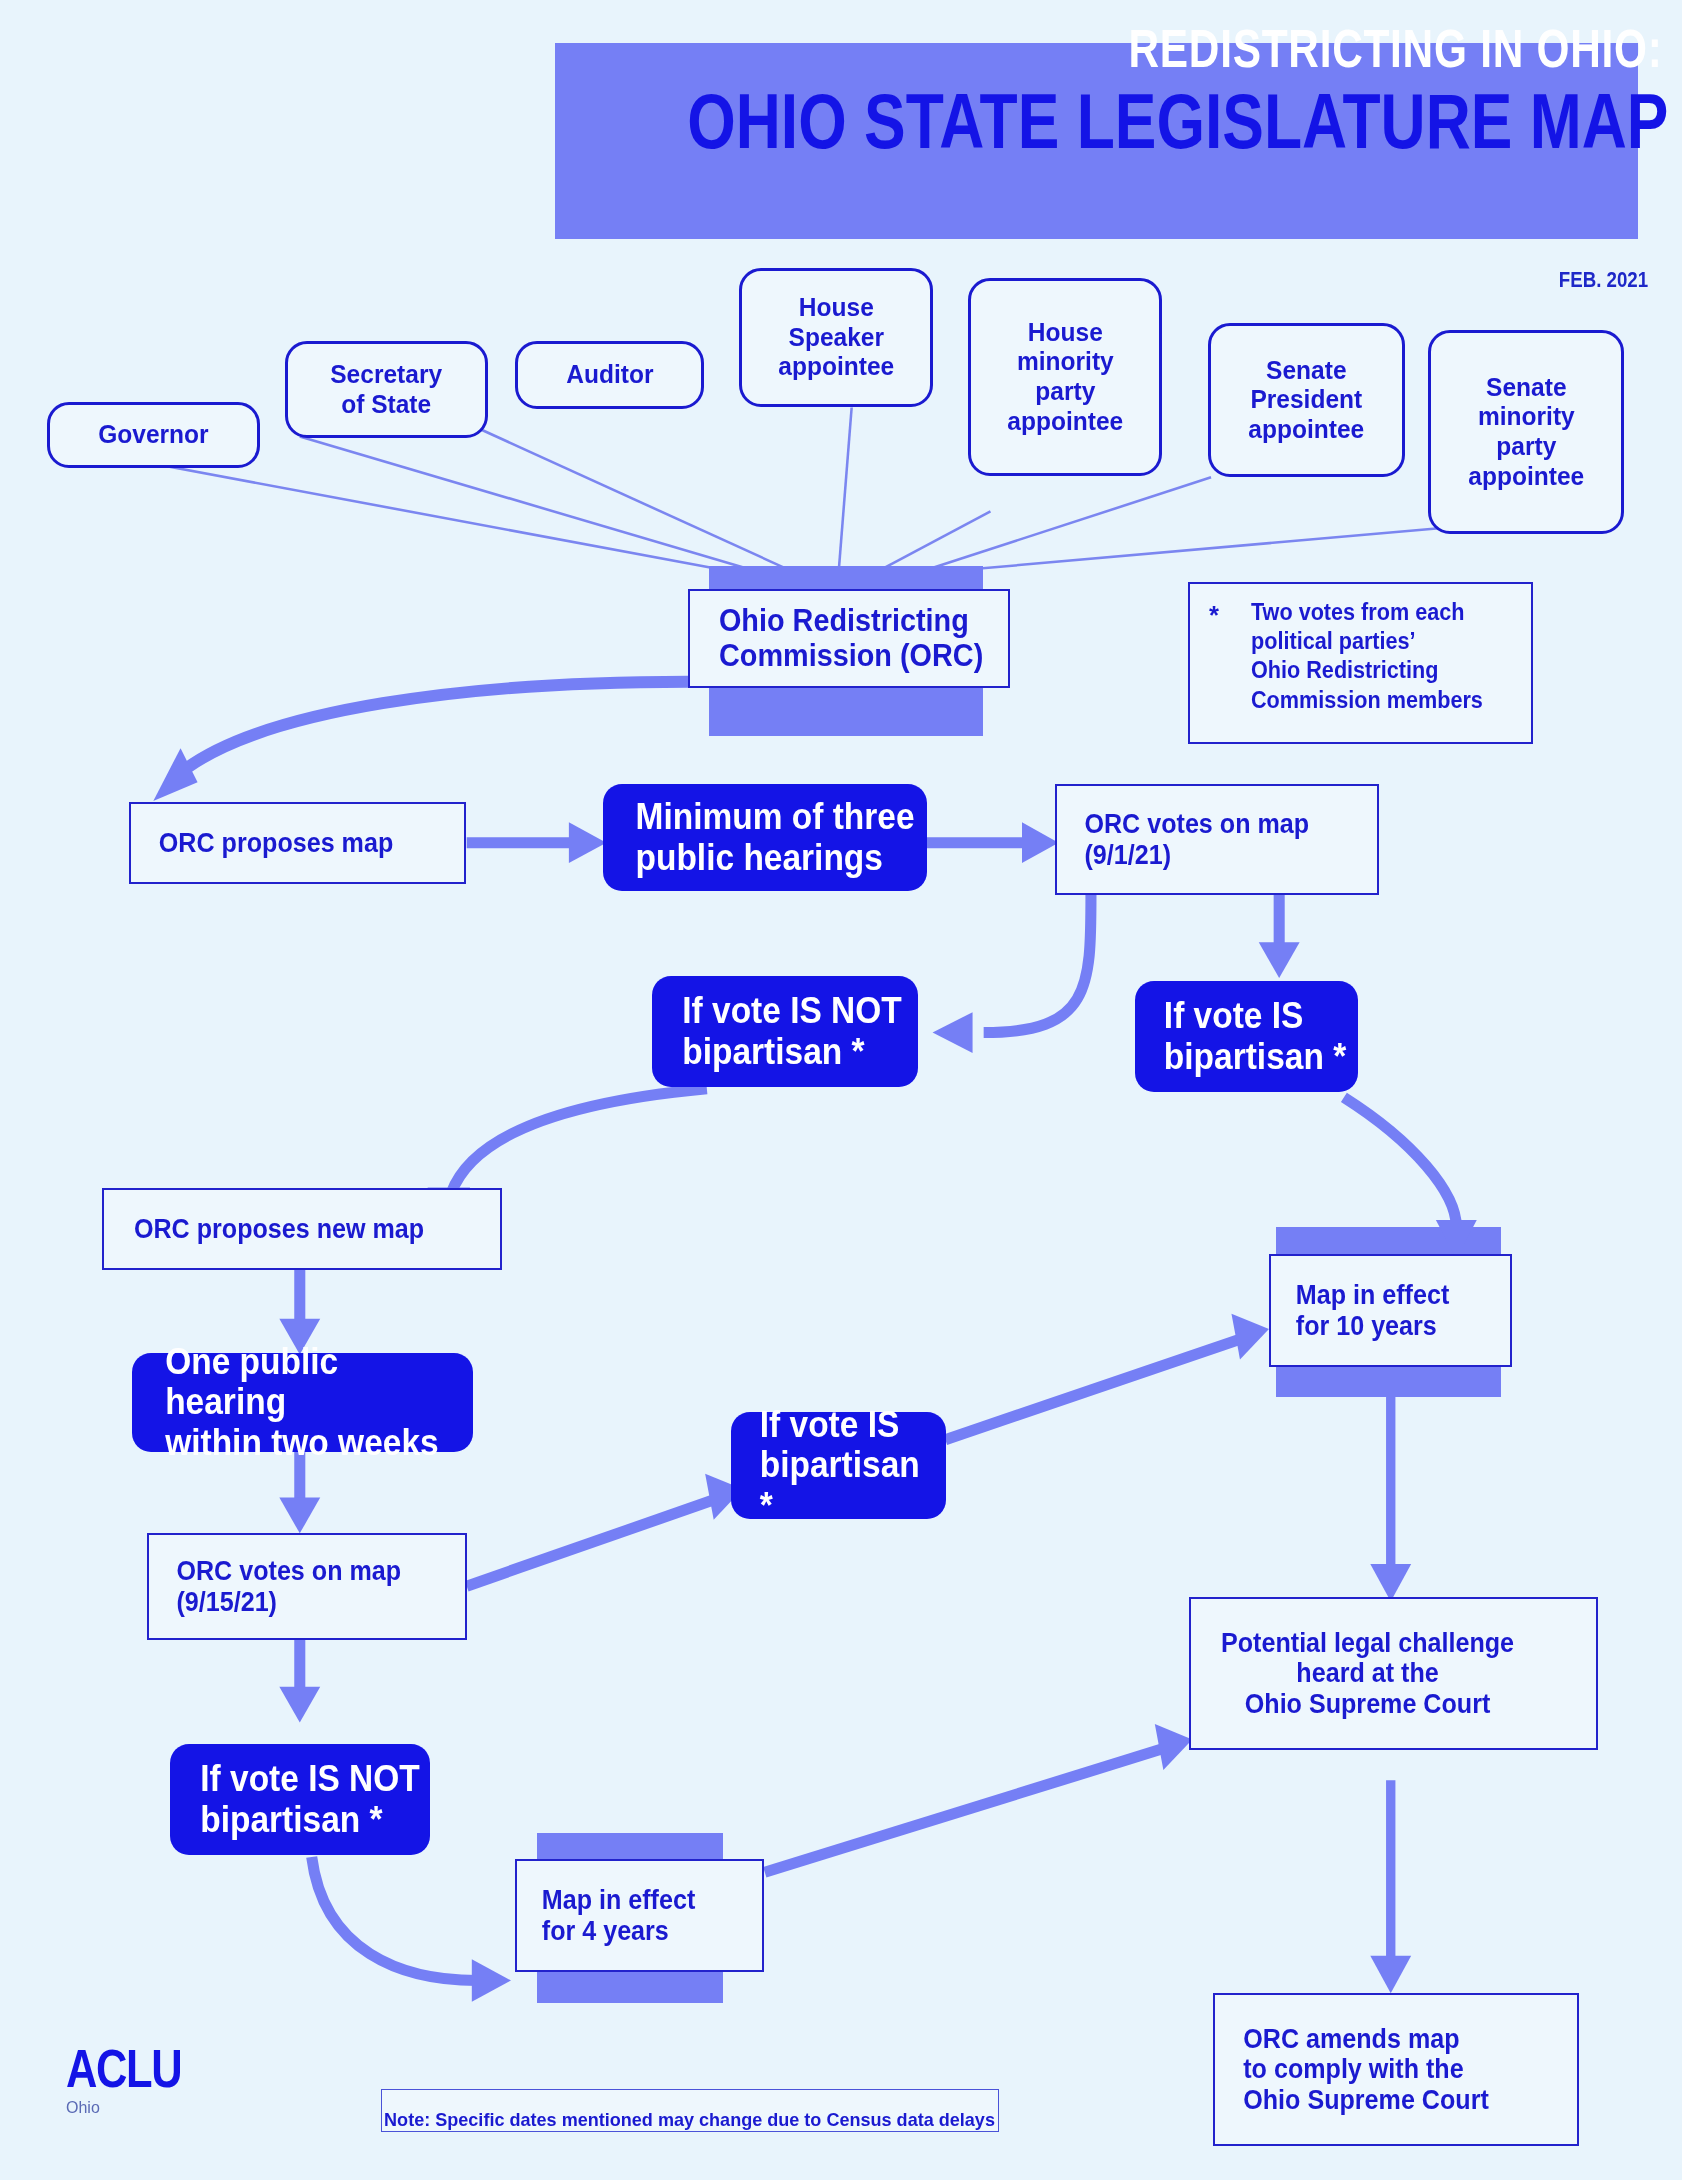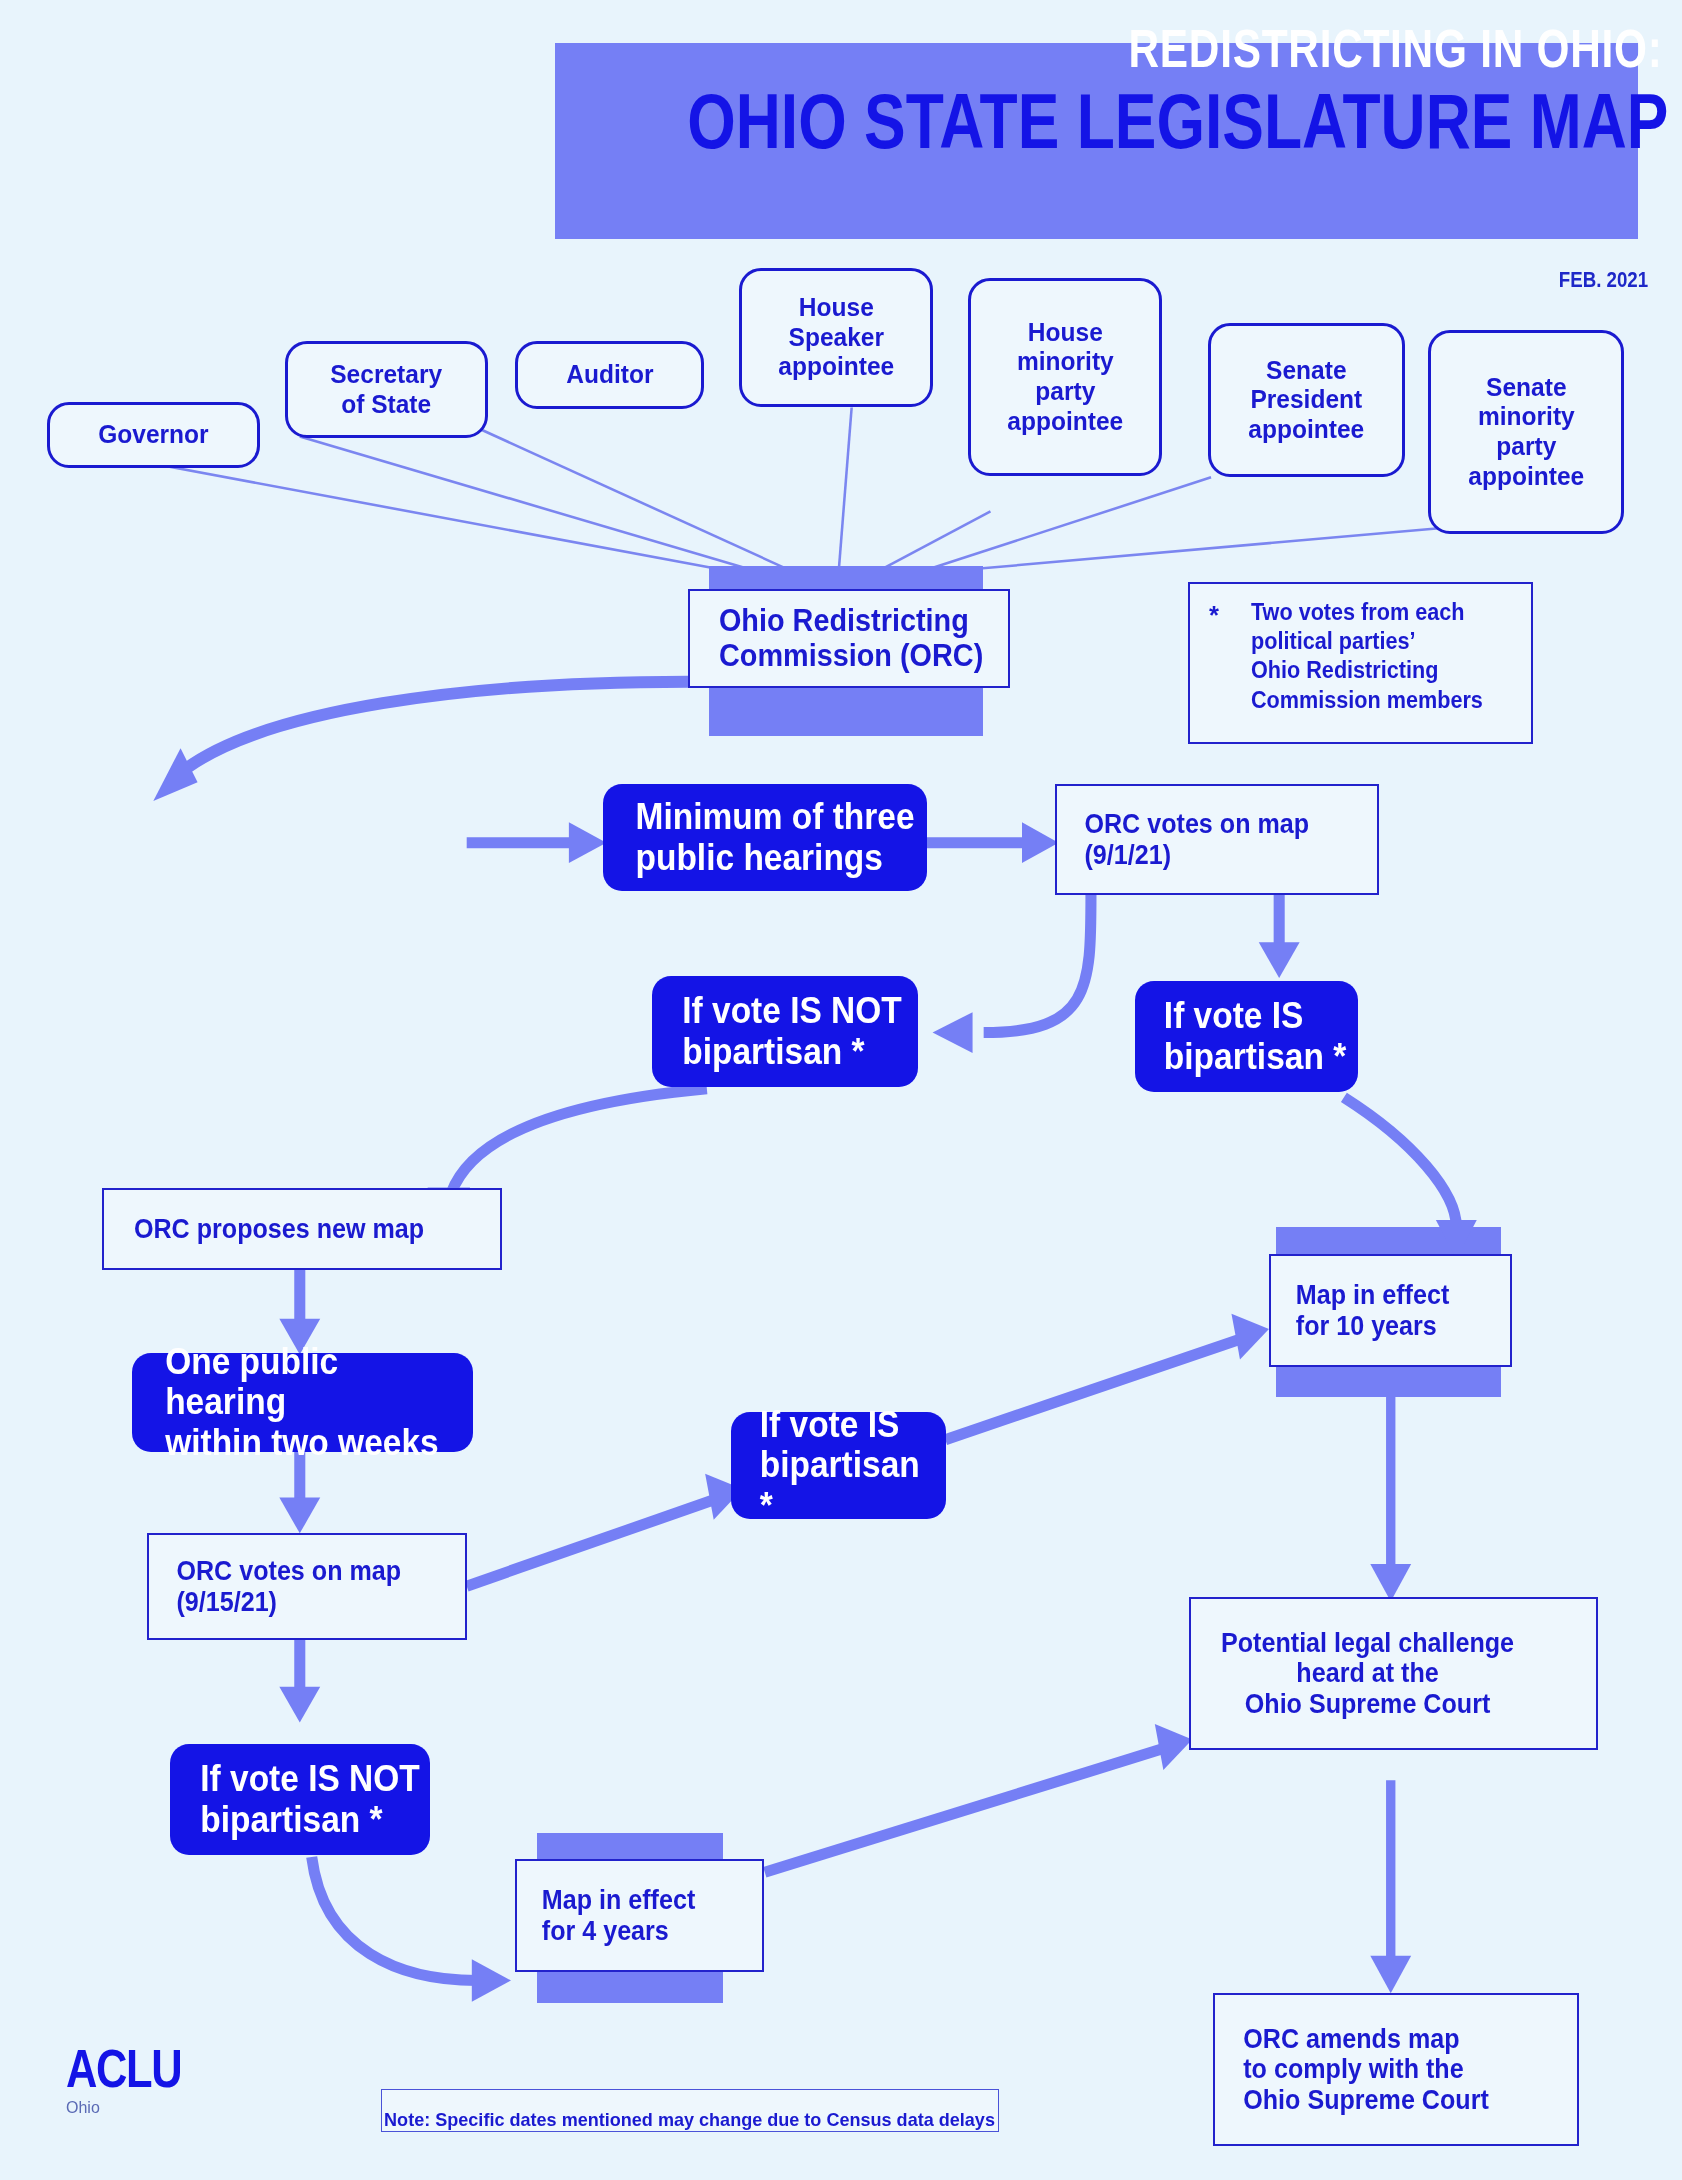--- a/index.html
+++ b/index.html
@@ -265,20 +265,23 @@
   </div>
 
   <div id="legend-box">
     <span id="legend-star">*</span>
     <span id="legend-text">Two votes from each
 political parties’
 Ohio Redistricting
 Commission members</span>
   </div>
 
+  <div class="node rect left" style="left:129px;top:802px;width:337px;height:82px;">
+    <span class="txt">ORC proposes map</span>
+  </div>
 
   <div class="node solid left" style="left:603px;top:784px;width:324px;height:107px;">
     <span class="txt">Minimum of three
 public hearings</span>
   </div>
 
   <div class="node rect left" style="left:1055px;top:784px;width:324px;height:111px;">
     <span class="txt">ORC votes on map
 (9/1/21)</span>
   </div>

